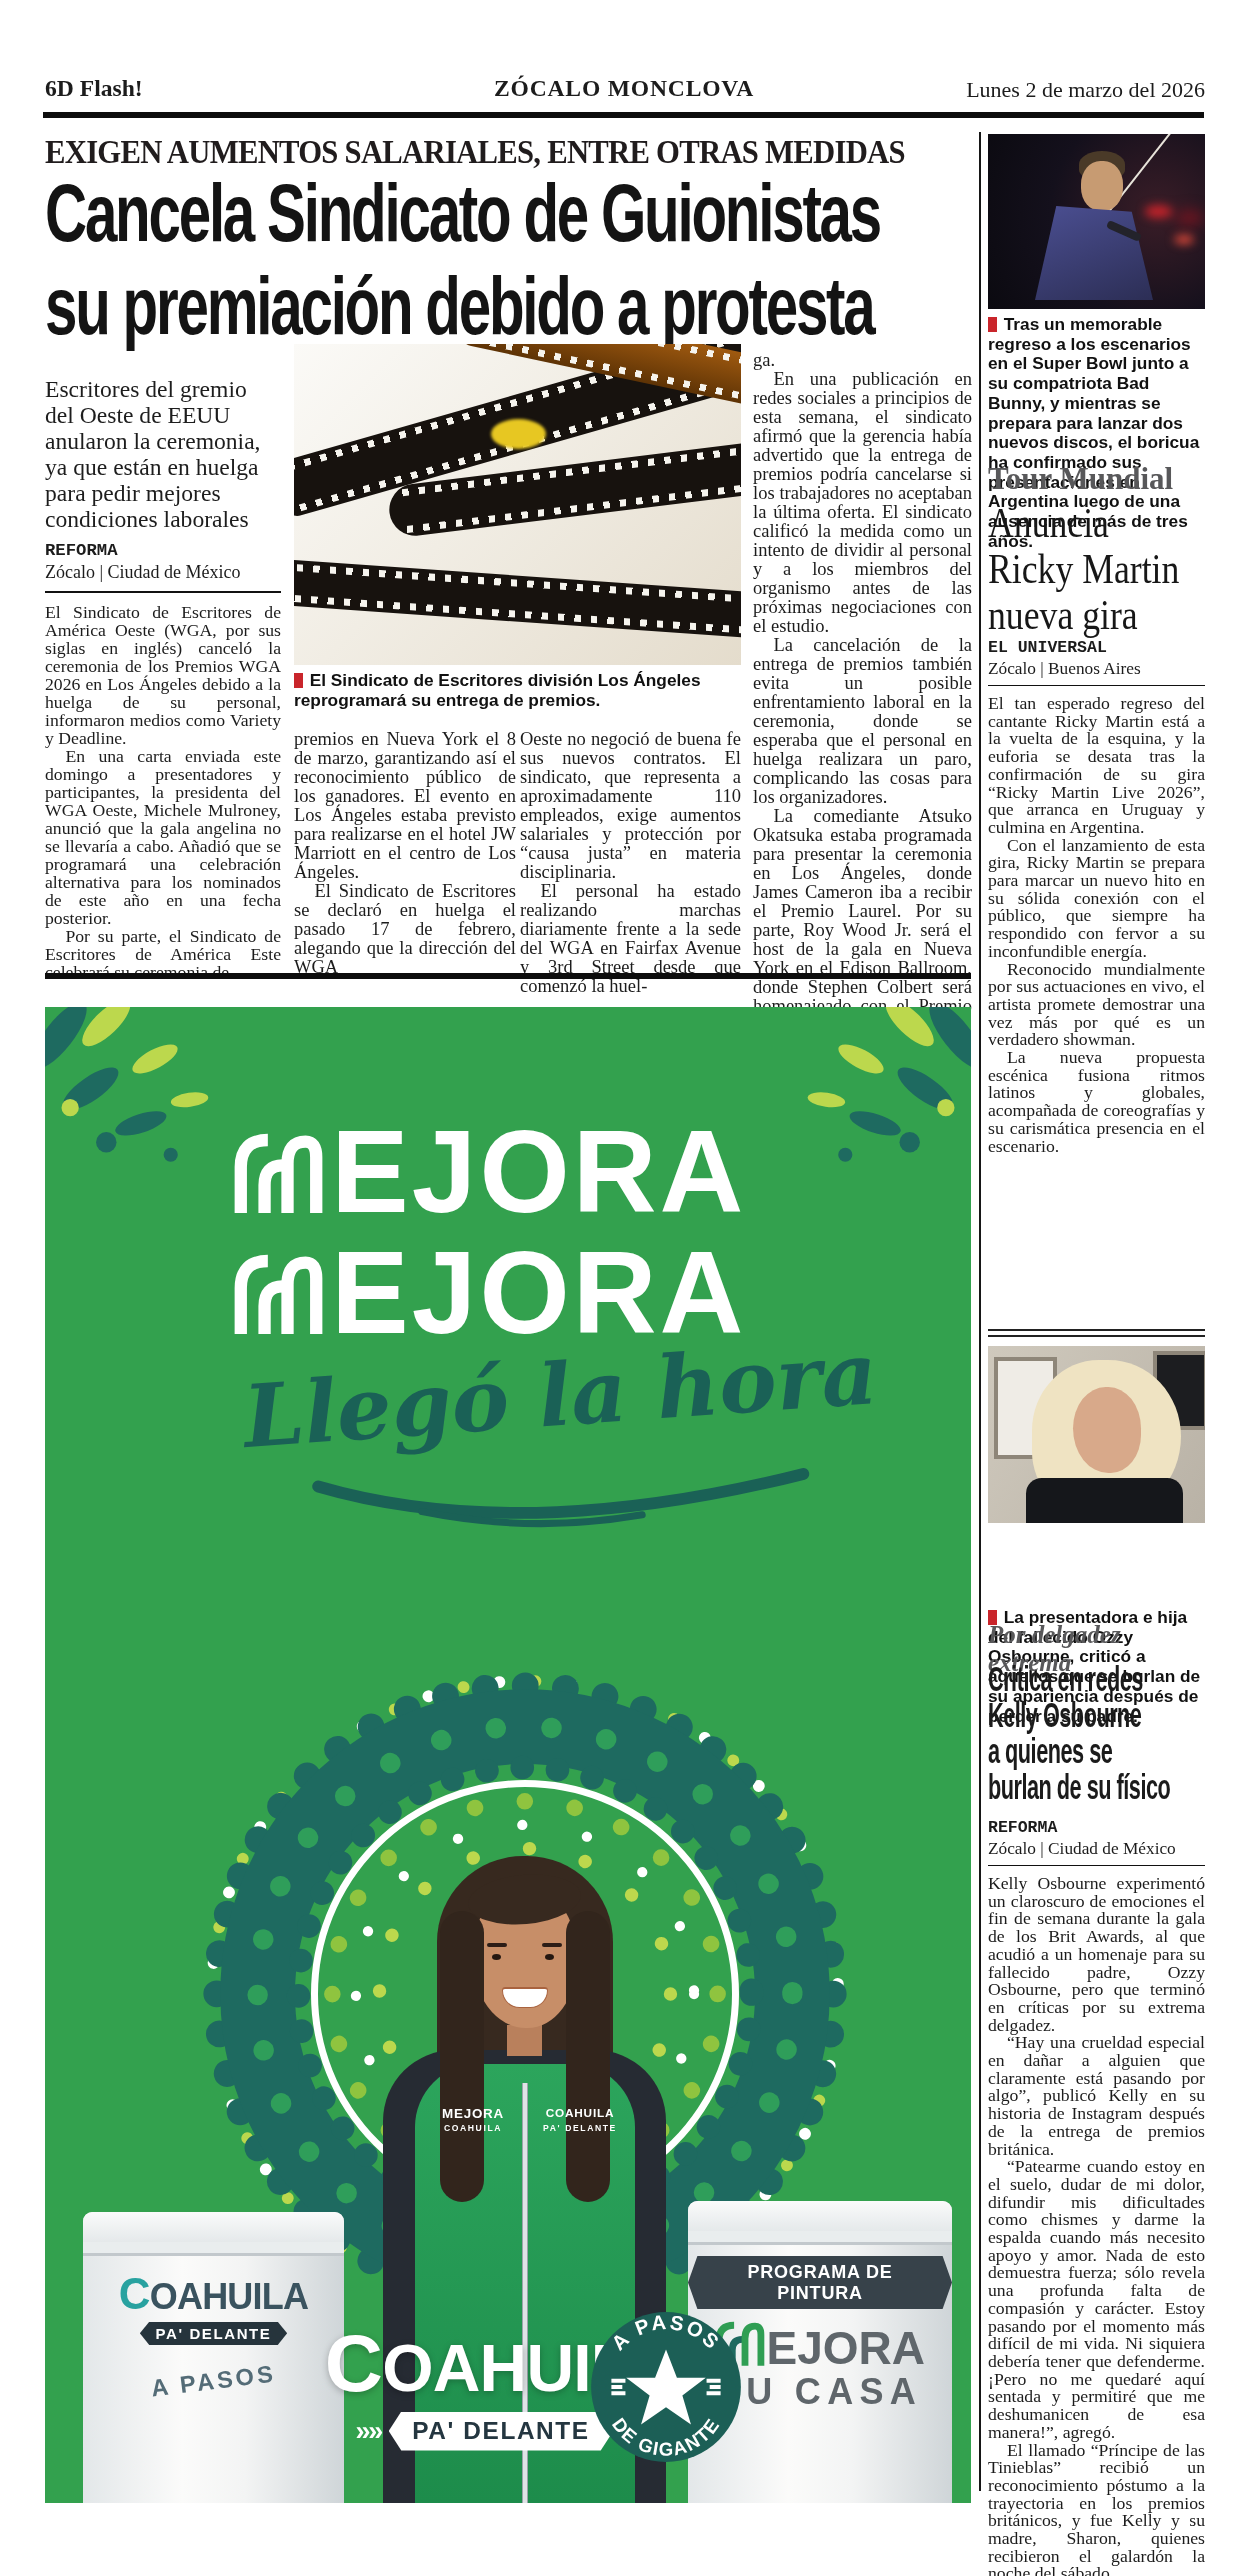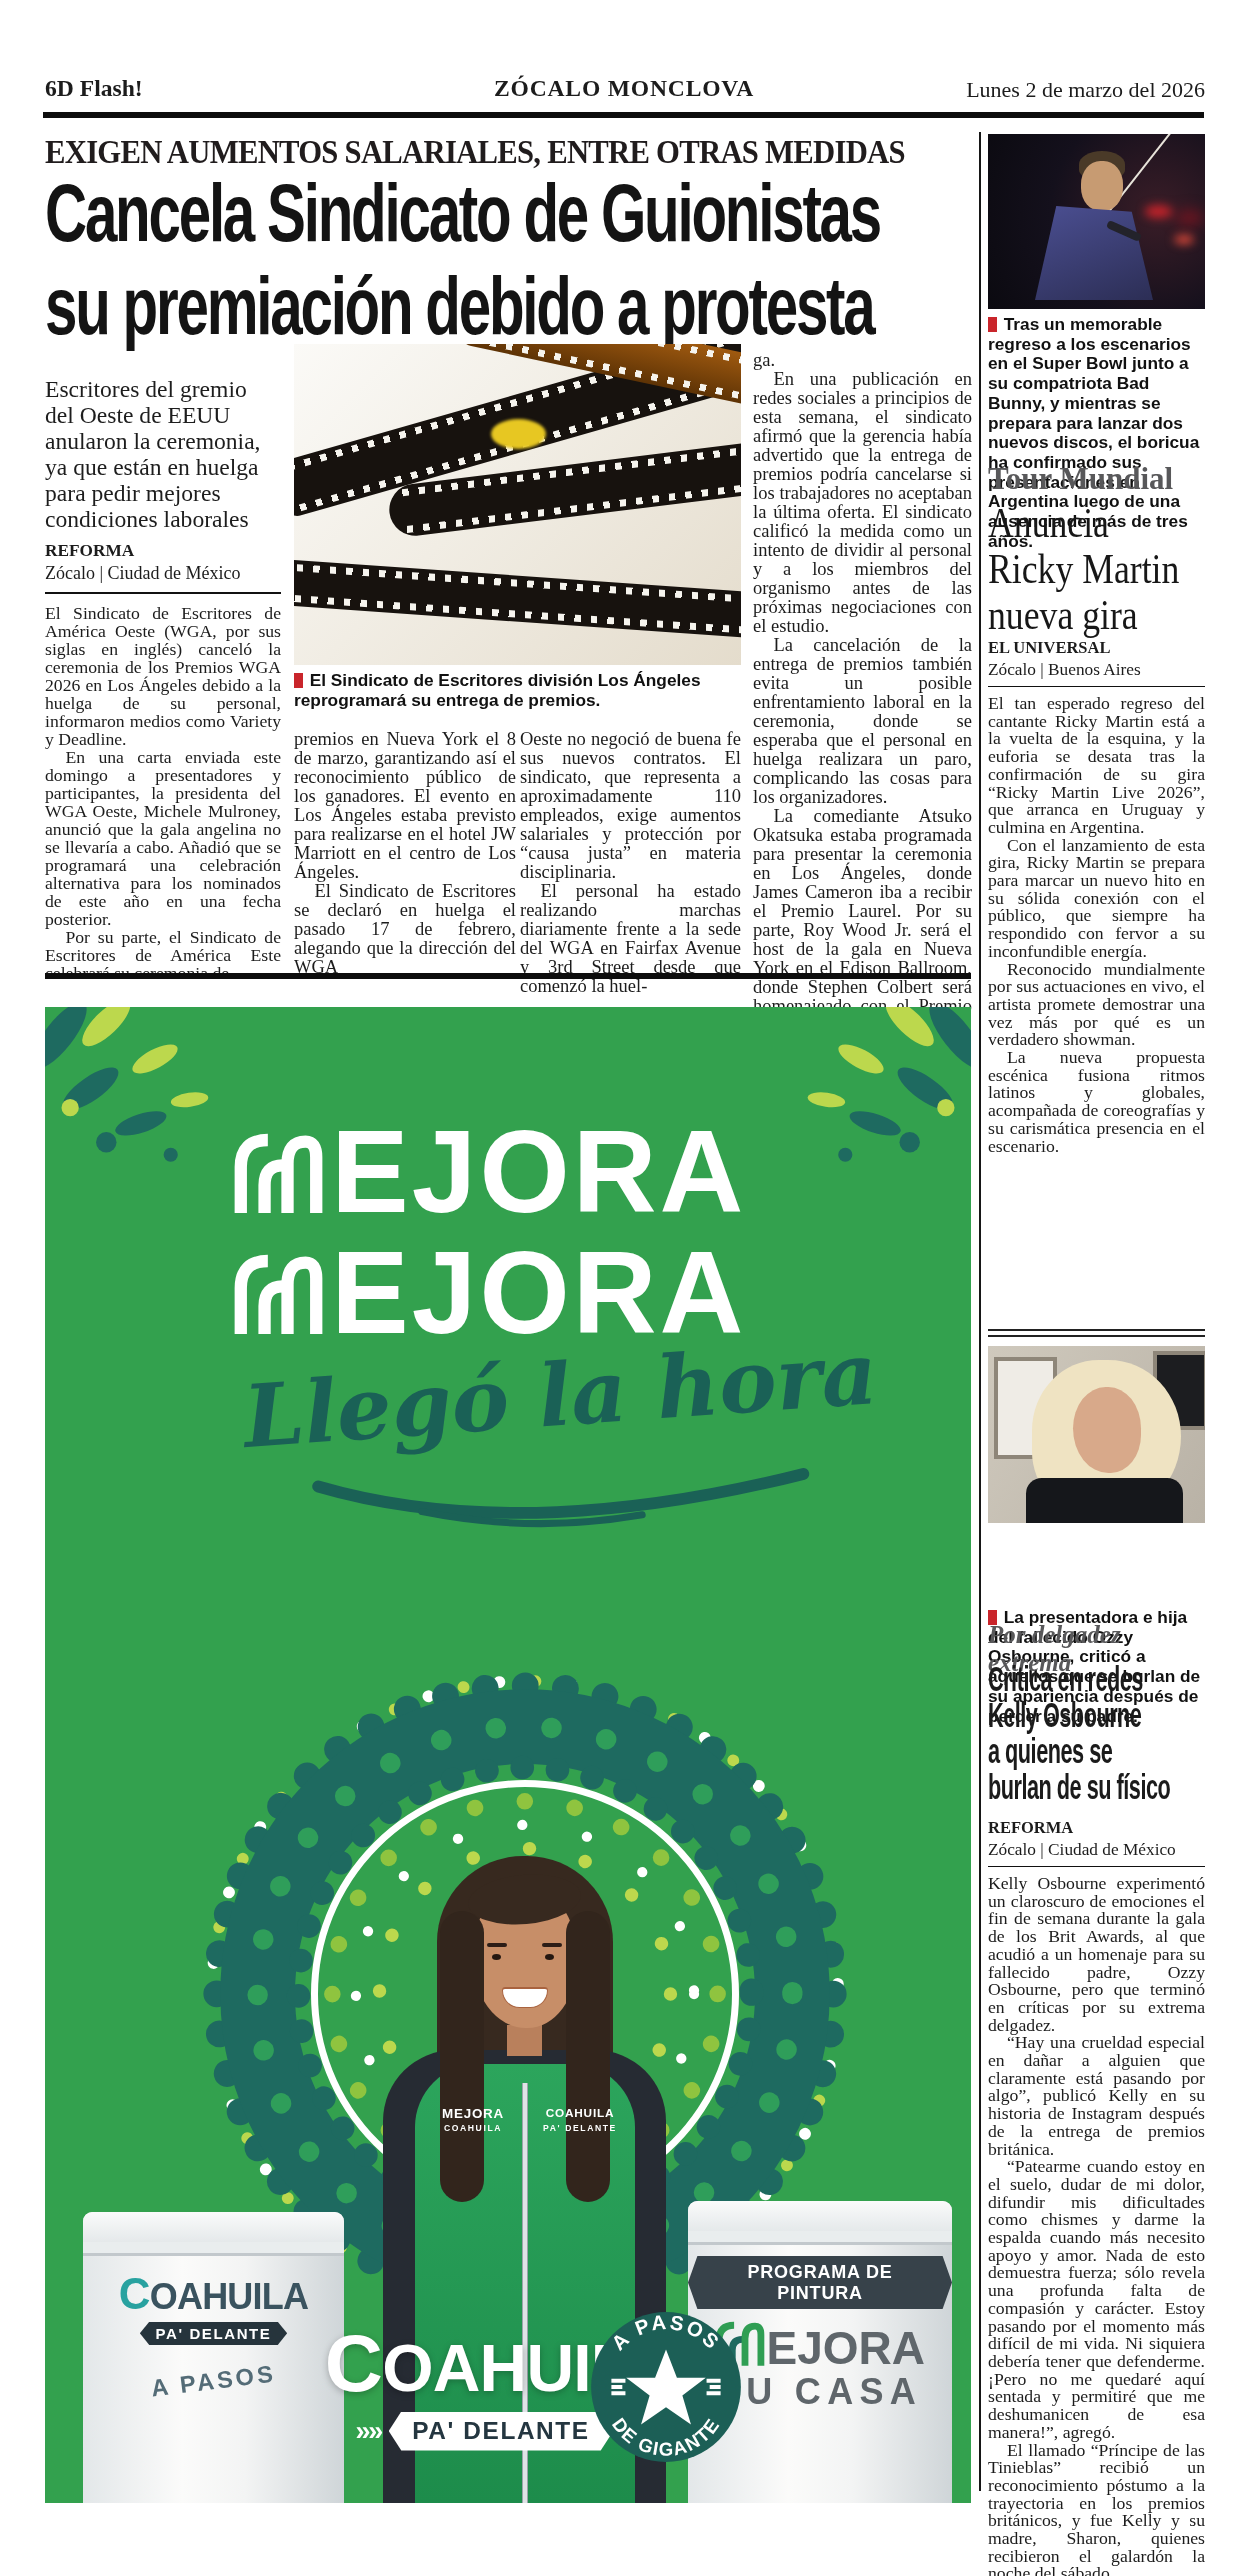--- a/index.html
+++ b/index.html
@@ -12,21 +12,21 @@
   .hdr-masthead{left:0;right:0;top:75px;text-align:center;font-size:23.6px;font-weight:bold;letter-spacing:0.8px;}
   .hdr-date{right:43px;top:77px;font-size:22px;}
   .hdr-rule{left:43px;top:112px;width:1161px;height:5.5px;background:#0d0d0d;}
   
   .kicker-main{left:45px;top:134px;font-size:33px;font-weight:bold;color:#201c1d;
                transform:scaleX(.93);transform-origin:left top;letter-spacing:-0.8px;white-space:nowrap;}
   .headline-main{left:45px;top:167px;line-height:93px;color:#141414;}
   .headline-main span{display:block;font-family:"Liberation Sans",sans-serif;font-weight:bold;
                font-size:81px;letter-spacing:-3.1px;transform:scaleX(.72);transform-origin:left top;white-space:nowrap;}
   .deck{font-size:23.6px;line-height:26px;color:#1d1d1d;}
-  .byline-agency{font-family:Liberation Serif, serif;font-weight:bold;font-size:17.3px;margin-top:9.4px;}
+  .byline-agency{font-family:Liberation Mono, monospace;font-weight:bold;font-size:17.3px;margin-top:9.4px;}
   .byline-place{font-size:18px;margin-top:1.6px;}
   .byline-rule{height:2.4px;background:#111;margin-top:7.9px;margin-bottom:9.4px;border:0;width:100%;}
   .story-body p{margin:0;text-align:justify;font-size:18.5px;line-height:19px;text-indent:20.4px;}
   .story-body p.cont{text-indent:0;}
   .col1{left:45px;top:376px;width:236px;}
   .col1 .story-body p{font-size:17.7px;line-height:18px;}
   .col2{left:294px;top:730px;width:222px;}
   .col3{left:520px;top:730px;width:221px;}
   .col4{left:753px;top:351px;width:219px;}
   .story-rule-bottom{left:45px;top:973px;width:926px;height:6.3px;background:#0d0d0d;}

